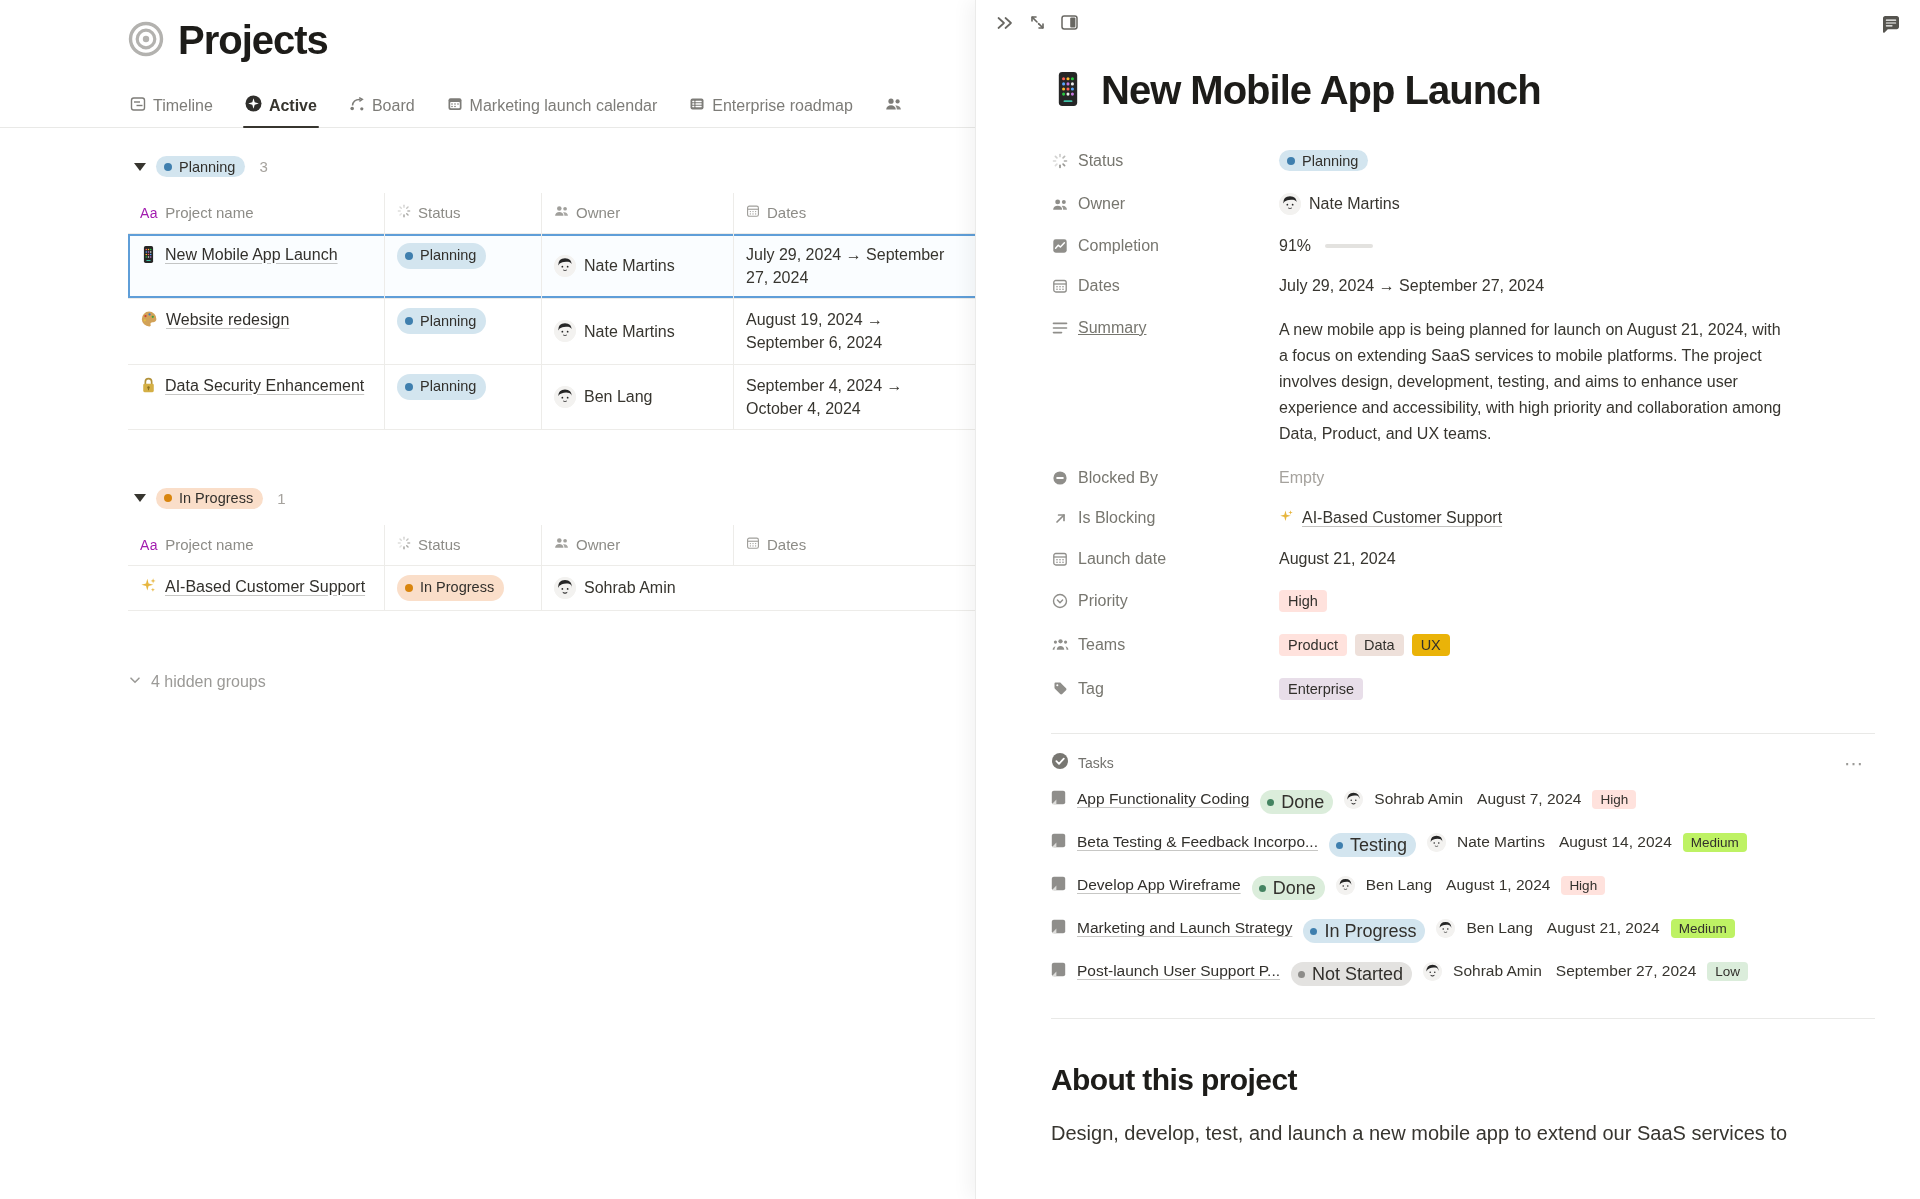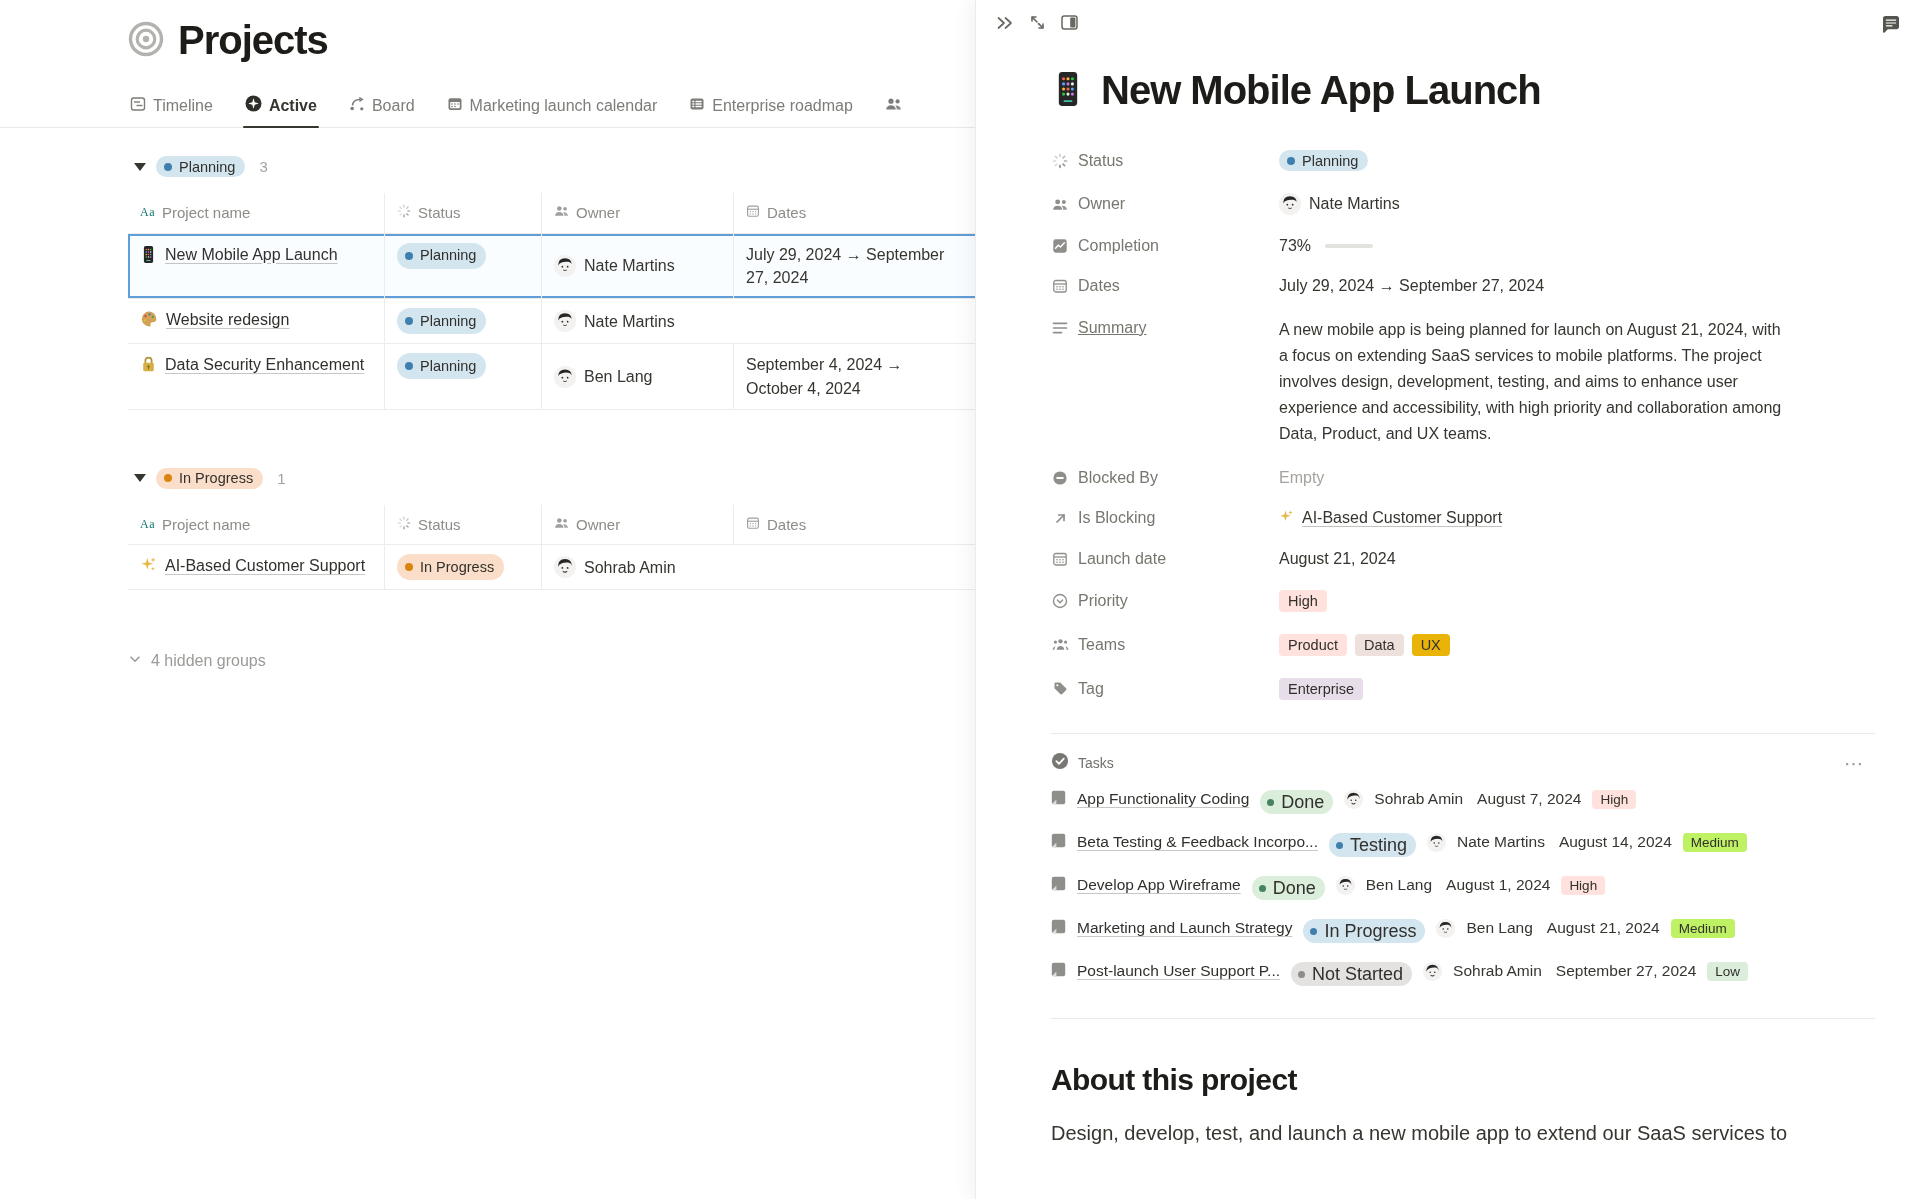--- a/index.html
+++ b/index.html
@@ -37,21 +37,21 @@
   .count { font-size:15px; color:#a5a29d; margin-left:4px; }
 
   .tbl { margin-top:16px; width:986px; }
   .trow { display:flex; border-bottom:1px solid #edece9; background:#fff; }
   .trow.selected { box-shadow:inset 0 0 0 2px #5f9ed8; background:#fafdff; }
   .cell { padding:9px 12px; font-size:16px; line-height:1.45; }
   .cell + .cell { border-left:1px solid #edece9; }
   .c1 { width:256px; } .c2 { width:157px; } .c3 { width:192px; } .c4 { width:254px; padding-right:28px; }
   .thead .cell { display:flex; align-items:center; gap:7px; color:#8d8c87; font-size:15px; padding:9px 12px; }
   .thead { border-bottom:1px solid #edece9; }
-  .aa { font-size:12px; color:#0f766e; letter-spacing:0.5px;font-family:Liberation Serif, serif; }
+  .aa { font-size:14px; color:#a21caf; letter-spacing:0.5px; }
   .name-cell { display:flex; gap:8px; align-items:flex-start; }
   .row-icon { flex:none; margin-top:2px; }
   .row-name { font-weight:500; color:#32302c; text-decoration:underline;
               text-decoration-color:rgba(55,53,47,0.28); text-underline-offset:3px; }
   .owner-cell { display:flex; align-items:center; gap:8px; }
   .avatar { width:22px; height:22px; border-radius:50%; overflow:hidden; flex:none; background:#f3f2f0; }
 
   .hidden-groups { display:flex; align-items:center; gap:9px; margin-top:62px;
                    color:#9b9a97; font-size:16px; cursor:pointer; }
 
@@ -300,20 +300,21 @@
           <div class="cell c3 owner-cell">
             <span class="avatar"><svg width="22" height="22" viewBox="0 0 20 20">
                   <circle cx="10" cy="10" r="10" fill="#f3f2f0"></circle>
                   <path d="M3.8 9.6 Q3.8 3 10 3 Q16.2 3 16.2 9.6 Q16 6.6 13 6.2 Q9.6 5.7 7.6 6.7 Q4.6 7.4 3.8 9.6Z" fill="#262626"></path>
                   <circle cx="7.6" cy="10.6" r="0.8" fill="#262626"></circle>
                   <circle cx="12.4" cy="10.6" r="0.8" fill="#262626"></circle>
                   <path d="M8.3 13.6 Q10 14.8 11.7 13.6" stroke="#262626" stroke-width="0.7" fill="none"></path>
                 </svg></span>
             <span>Nate Martins</span>
           </div>
+          <div class="cell c4">August 19, 2024 → September 6, 2024</div>
         </div>
 
         <div class="trow">
           <div class="cell c1 name-cell">
             <span class="row-icon"><svg width="17" height="18" viewBox="0 0 20 21">
                   <path d="M6.3 9.5V6.6a3.7 3.7 0 0 1 7.4 0v2.9" fill="none" stroke="#b2923a" stroke-width="2"></path>
                   <rect x="3.8" y="9" width="12.4" height="10" rx="1.6" fill="#d4af45"></rect>
                   <circle cx="10" cy="13.4" r="1.4" fill="#8a6f1e"></circle>
                   <rect x="9.4" y="14" width="1.2" height="2.6" rx="0.6" fill="#8a6f1e"></rect>
                 </svg></span>
@@ -543,21 +544,21 @@
         <div class="plabel">
             <span class="picon">
               <svg width="16" height="16" viewBox="0 0 16 16">
                 <rect x="1.3" y="1.3" width="13.4" height="13.4" rx="2.4" fill="#8f8e8a"></rect>
                 <path d="M3.6 10.2 L6.2 7.2 L8.4 9 L12.4 4.8" fill="none" stroke="#fff" stroke-width="1.5" stroke-linecap="round" stroke-linejoin="round"></path>
               </svg>
             </span>
             <span>Completion</span>
           </div>
         <div class="pvalue">
-          <span>73%</span>
+          <span>91%</span>
           <span class="bar"><span class="bar-fill" style="width:40%"></span></span>
         </div>
       </div>
 
       <div class="prop">
         <div class="plabel">
             <span class="picon">
               <svg width="16" height="16" viewBox="0 0 16 16" fill="none" stroke="#8f8e8a" stroke-width="1.3">
                 <rect x="1.8" y="2.5" width="12.4" height="11.5" rx="2"></rect>
                 <line x1="1.8" y1="6" x2="14.2" y2="6"></line>

